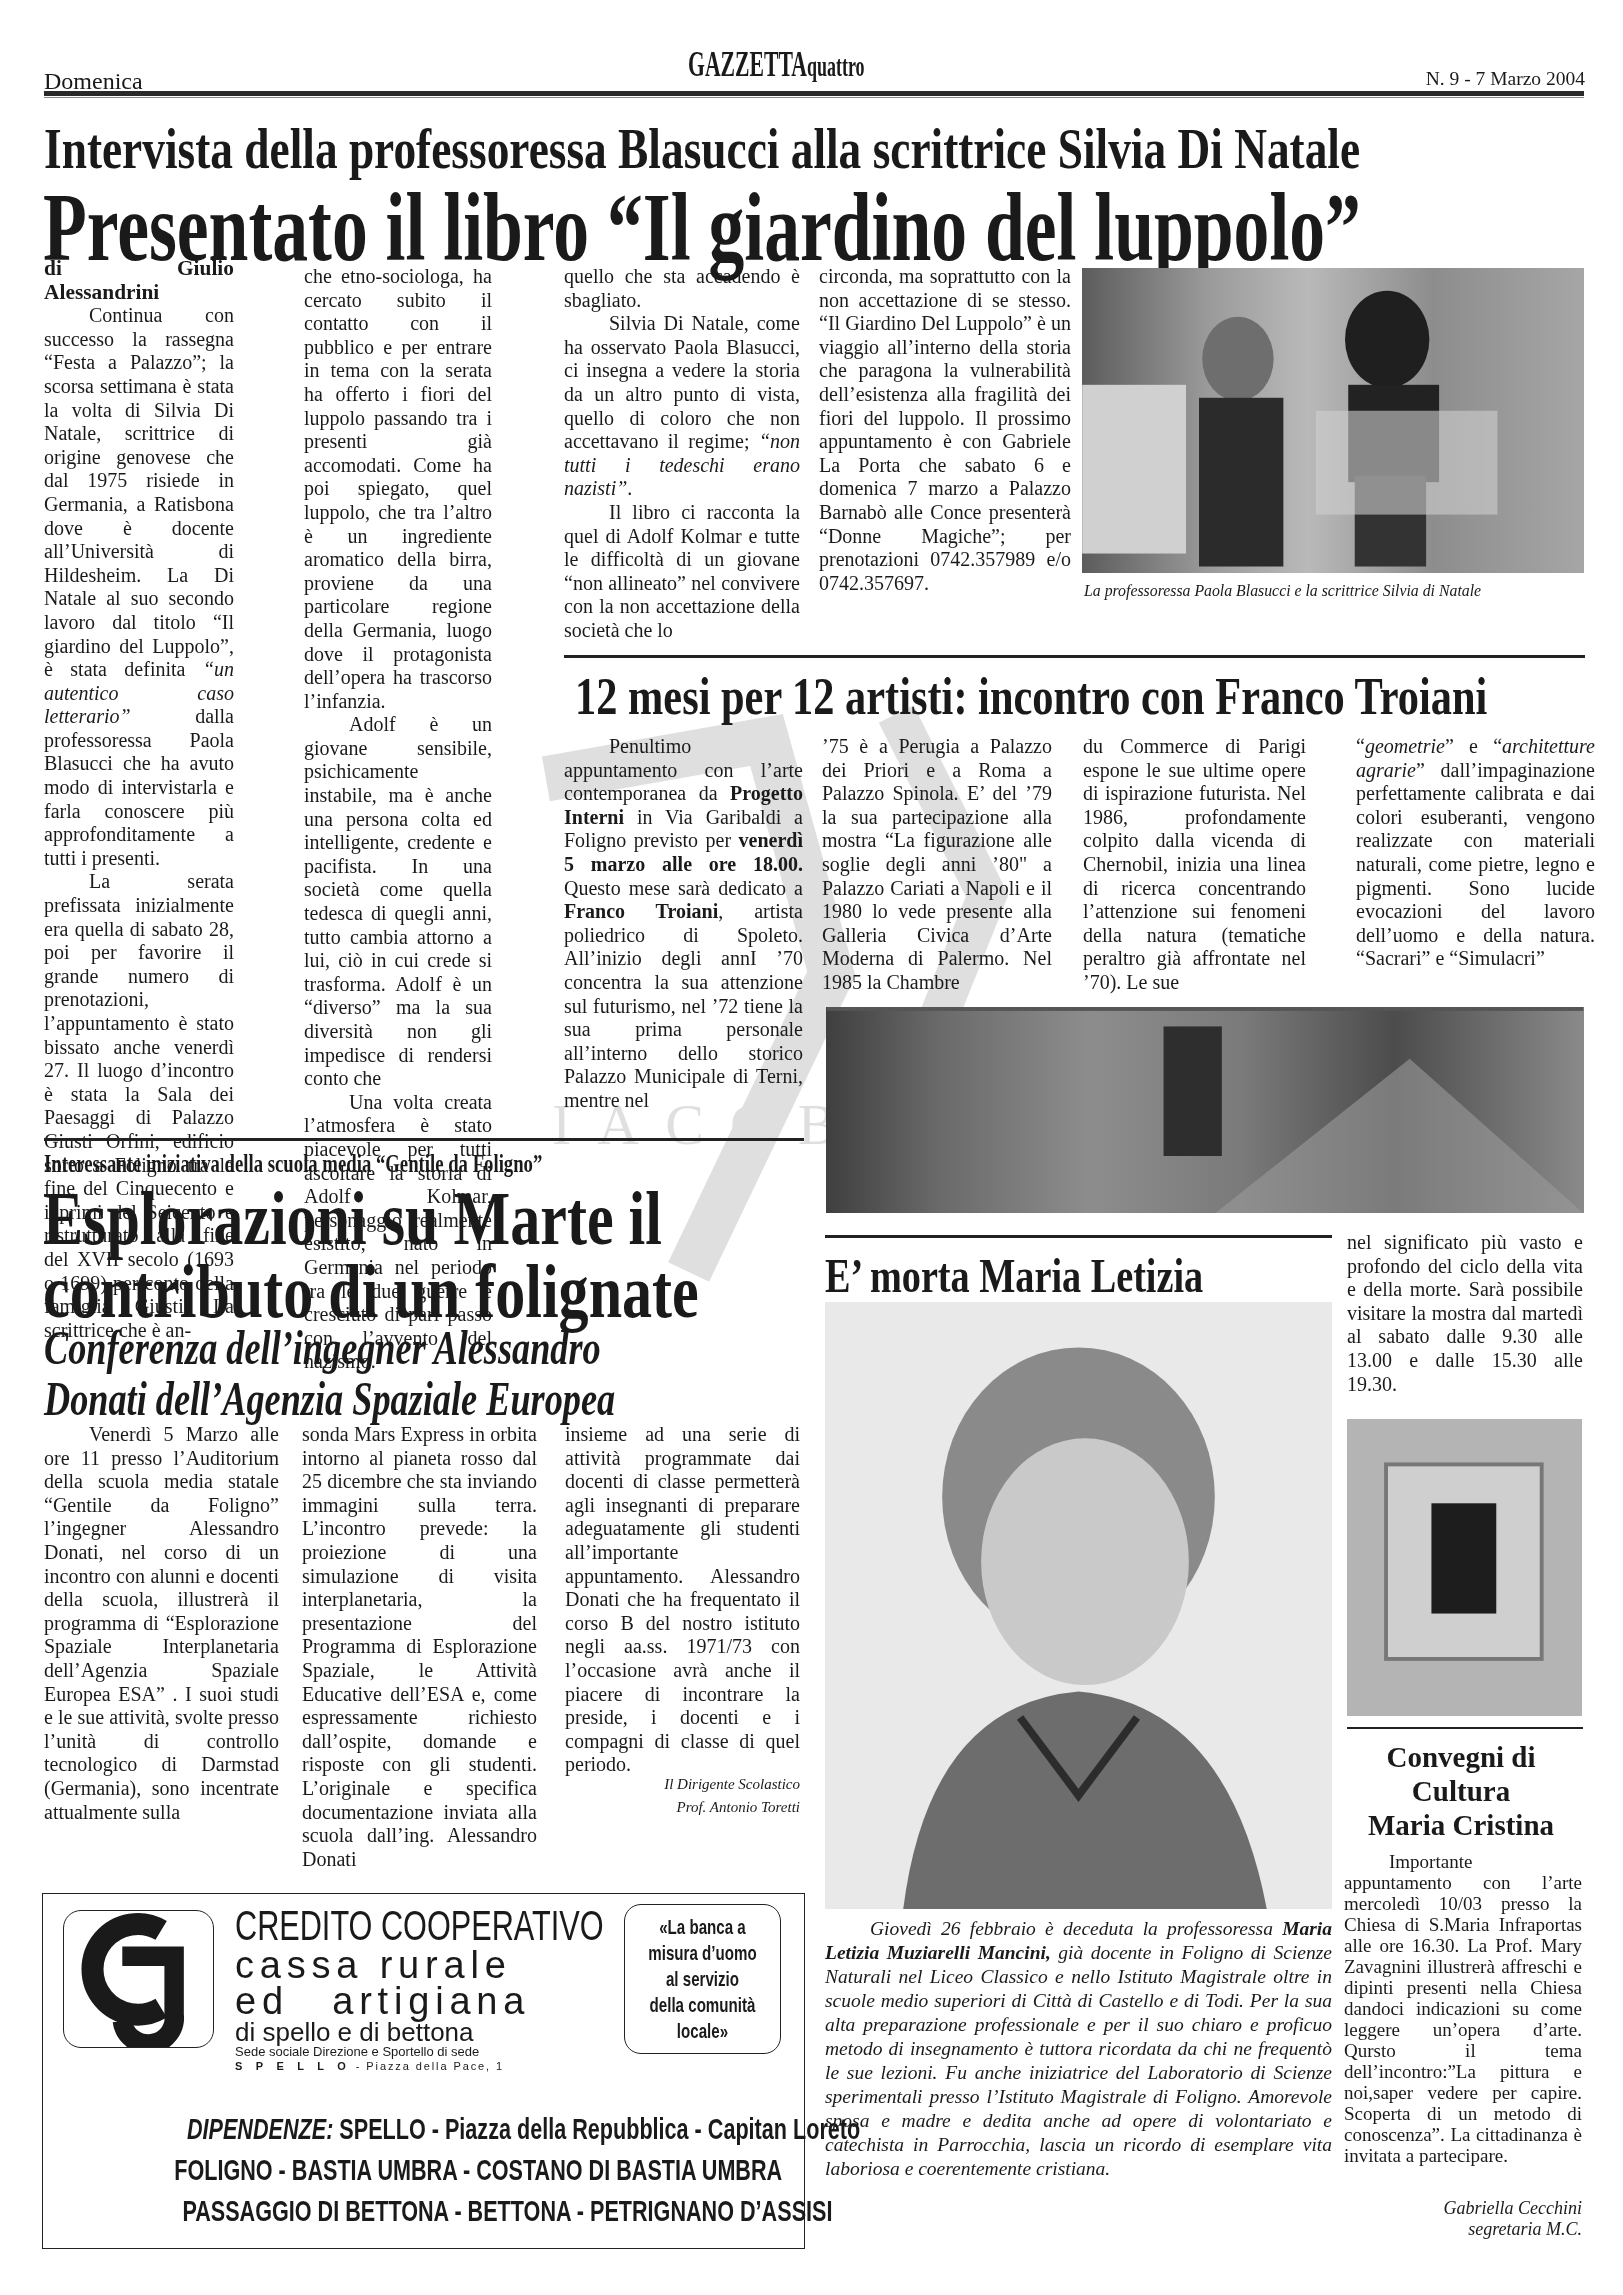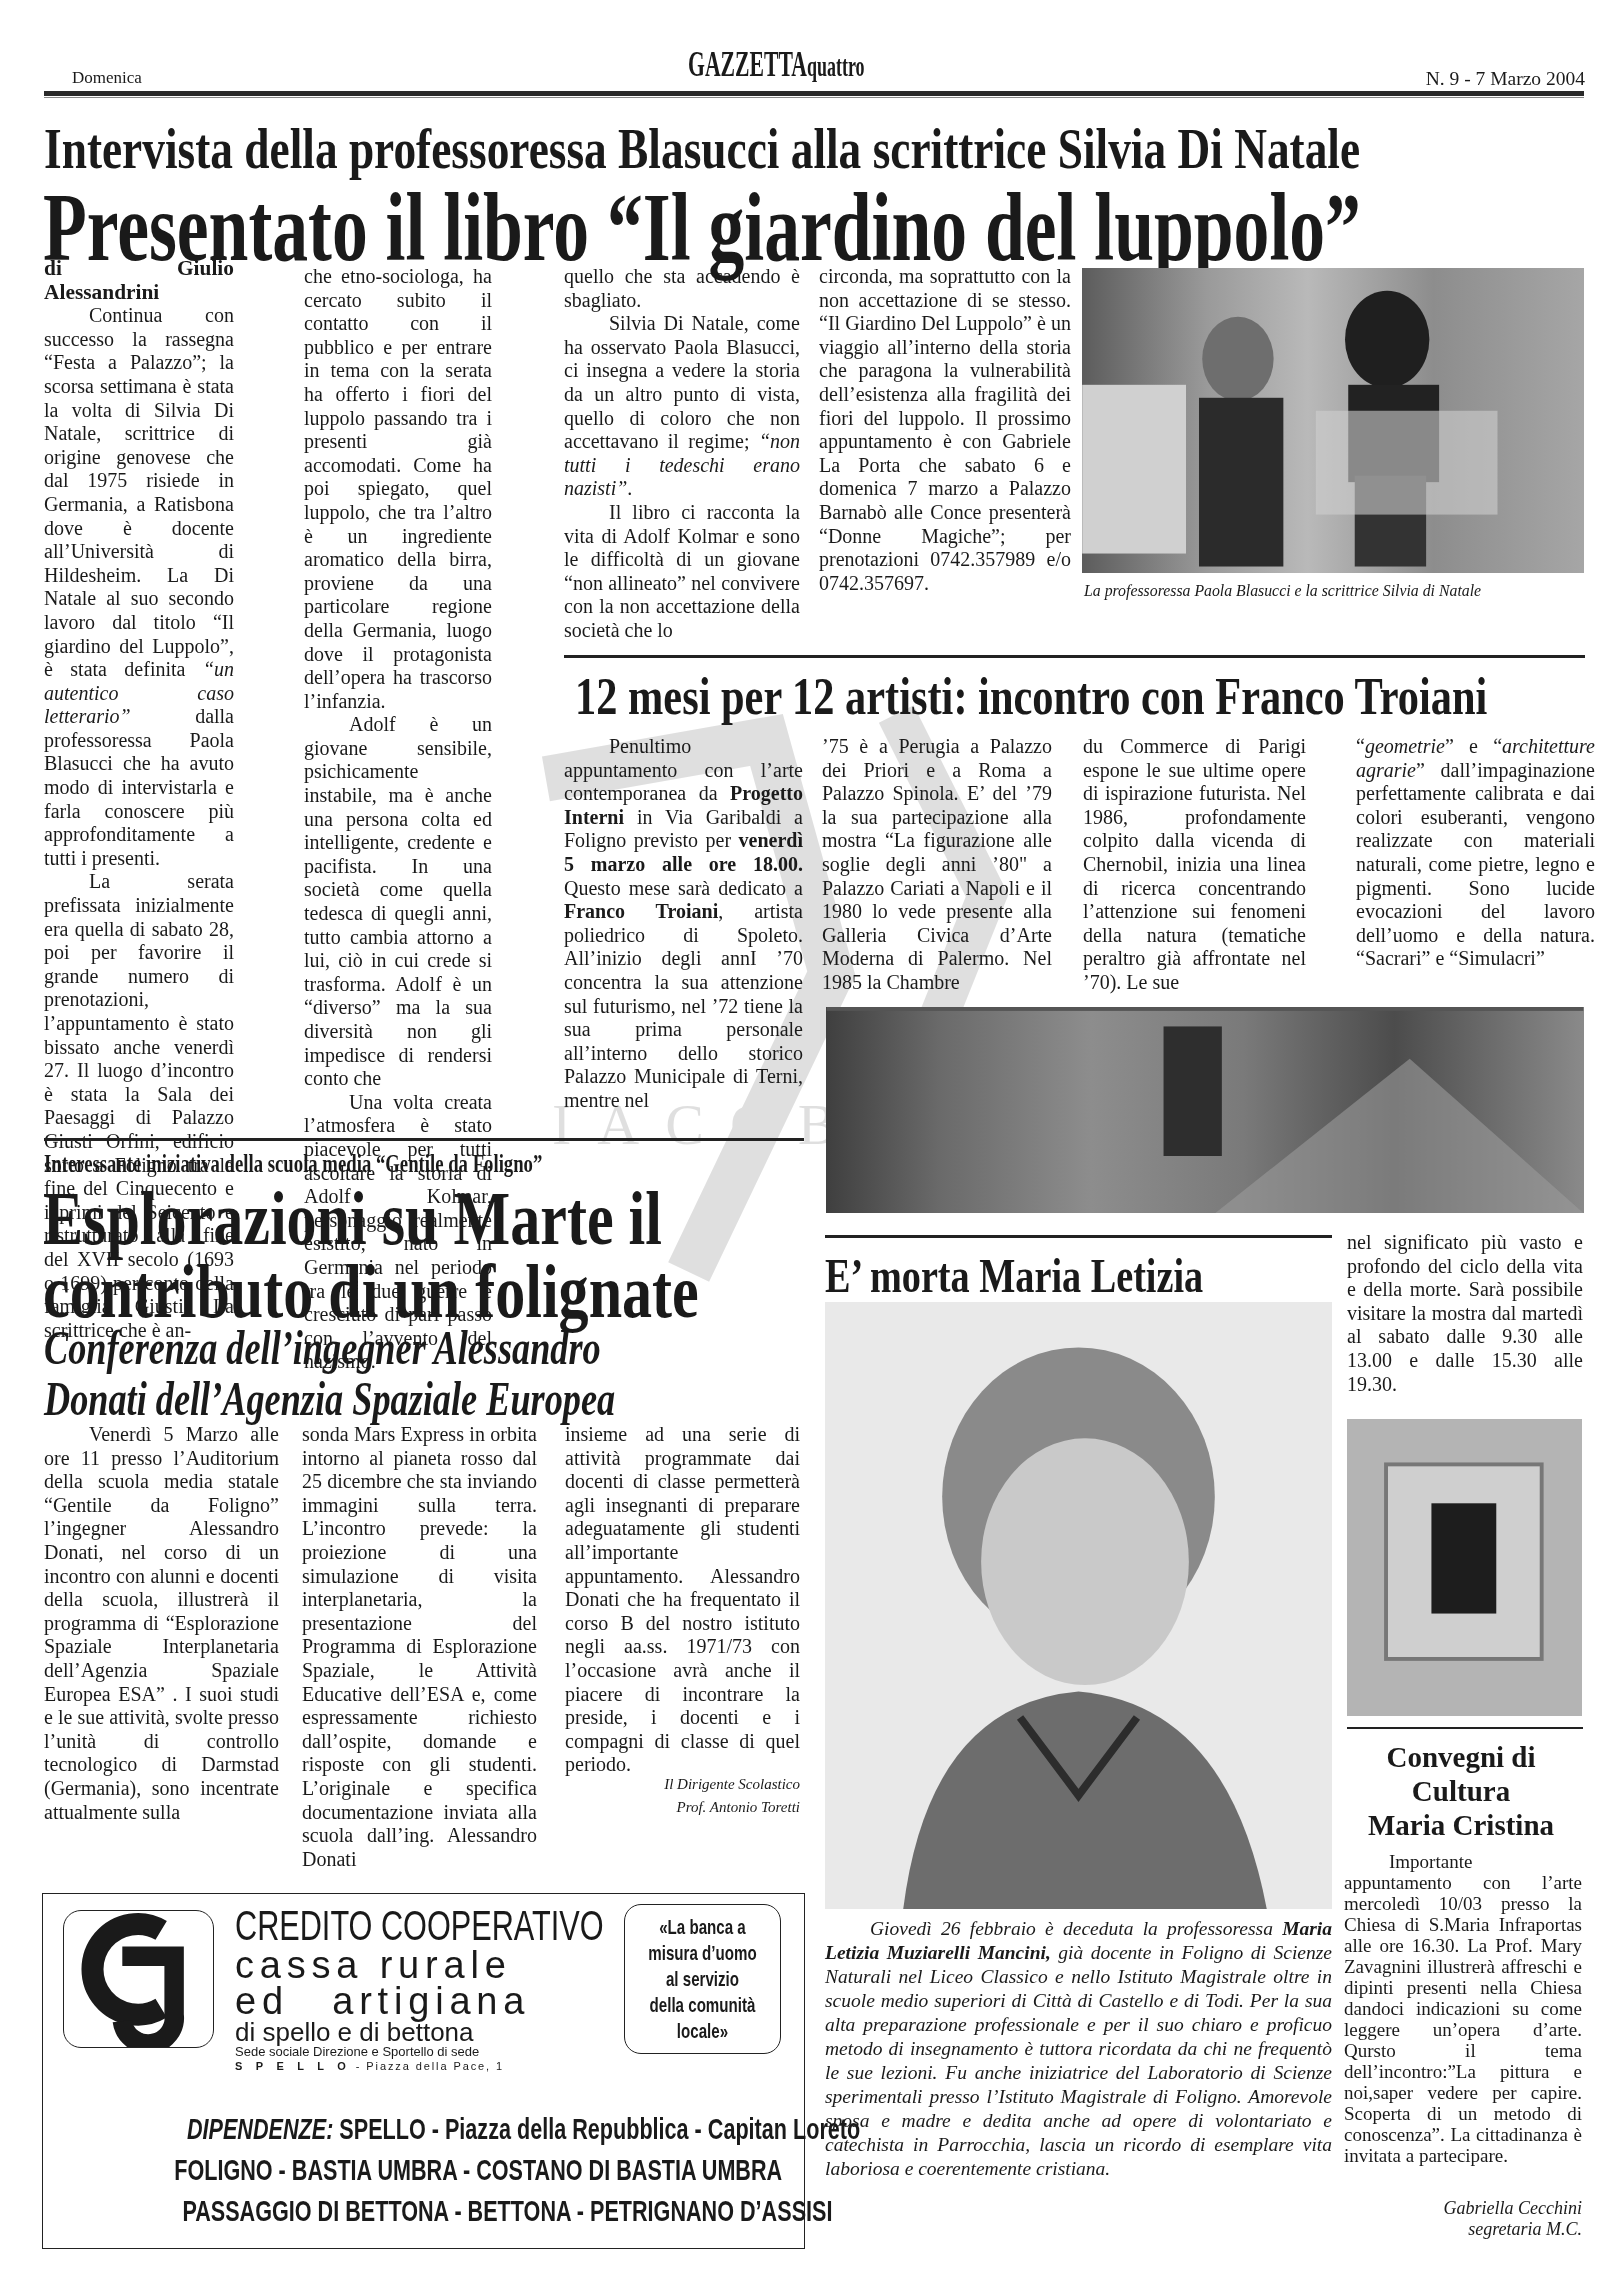--- a/index.html
+++ b/index.html
@@ -1,19 +1,19 @@
 <!DOCTYPE html>
 <html style="font-size:10.4px"><head>
 <meta charset="utf-8">
 <style>
   html,body{margin:0;padding:0;background:#fff;}
   body{width:1623px;height:2295px;position:relative;overflow:hidden;color:#1a1a1a;font-family:"Liberation Serif","DejaVu Serif",serif;}
   .abs{position:absolute;}
   
-  .hdr-left{left:44px;top:68px;font-size:17px;margin-left:28px;}
+  .hdr-left{left:44px;top:68px;font-size:24px;}
   .hdr-center{left:688px;top:45px;font-size:35px;font-weight:bold;transform:scaleX(.62);transform-origin:left top;white-space:nowrap;}
   .hdr-center span.q{font-size:29px;}
   .hdr-right{right:38px;top:68px;font-size:19.5px;}
   .hdr-rule{left:44px;top:91px;width:1540px;height:4.5px;background:#2a2a2a;}
   .hdr-rule2{left:44px;top:97px;width:1540px;height:1.3px;background:#888;}
   .kicker1{left:44px;top:117px;font-size:56px;font-weight:bold;white-space:nowrap;transform:scaleX(.81);transform-origin:left top;}
   .title1{left:43px;top:179px;font-size:97px;font-weight:bold;white-space:nowrap;transform:scaleX(.738);transform-origin:left top;line-height:1;}
   .col{position:absolute;font-size:20px;line-height:23.6px;text-align:justify;hyphens:manual;}
   .col p{margin:0;text-indent:45px;}
   .col p.ni{text-indent:0;}
@@ -65,21 +65,21 @@
   <p>La serata prefissata inizialmente era quella di sabato 28, poi per favorire il grande numero di prenotazioni, l’appuntamento è stato bissato anche venerdì 27. Il luogo d’incontro è stata la Sala dei Paesaggi di Palazzo Giusti Orfini, edificio sorto a Foligno tra la fine del Cinquecento e i primi del Seicento e ristrutturato alla fine del XVII secolo (1693 o 1699) per conto della famiglia Giusti. La scrittrice che è an-</p>
 </div>
 <div class="col" style="left:304px;top:265px;width:188px;">
   <p class="ni">che etno-sociologa, ha cercato subito il contatto con il pubblico e per entrare in tema con la serata ha offerto i fiori del luppolo passando tra i presenti già accomodati. Come ha poi spiegato, quel luppolo, che tra l’altro è un ingrediente aromatico della birra, proviene da una particolare regione della Germania, luogo dove il protagonista dell’opera ha trascorso l’infanzia.</p>
   <p>Adolf è un giovane sensibile, psichicamente instabile, ma è anche una persona colta ed intelligente, credente e pacifista. In una società come quella tedesca di quegli anni, tutto cambia attorno a lui, ciò in cui crede si trasforma. Adolf è un “diverso” ma la sua diversità non gli impedisce di rendersi conto che</p>
   <p>Una volta creata l’atmosfera è stato piacevole per tutti ascoltare la storia di Adolf Kolmar, personaggio realmente esistito, nato in Germania nel periodo tra le due guerre e cresciuto di pari passo con l’avvento del nazismo.</p>
 </div>
 <div class="col" style="left:564px;top:265px;width:236px;">
   <p class="ni">quello che sta accadendo è sbagliato.</p>
   <p><span>Silvia Di Natale, come ha osservato Paola Blasucci, ci insegna a vedere la storia da un altro punto di vista, quello di coloro che non accettavano il regime; </span><em>“non tutti i tedeschi erano nazisti”</em><span>.</span></p>
-  <p>Il libro ci racconta la vita di Adolf Kolmar e sono le difficoltà di un giovane “non allineato” nel convivere con la non accettazione della società che lo</p>
+  <p>Il libro ci racconta la quel di Adolf Kolmar e tutte le difficoltà di un giovane “non allineato” nel convivere con la non accettazione della società che lo</p>
 </div>
 <div class="col" style="left:819px;top:265px;width:252px;">
   <p class="ni">circonda, ma soprattutto con la non accettazione di se stesso. “Il Giardino Del Luppolo” è un viaggio all’interno della storia che paragona la vulnerabilità dell’esistenza alla fragilità dei fiori del luppolo. Il prossimo appuntamento è con Gabriele La Porta che sabato 6 e domenica 7 marzo a Palazzo Barnabò alle Conce presenterà “Donne Magiche”; per prenotazioni 0742.357989 e/o 0742.357697.</p>
 </div>
 
 <div class="photo" style="left:1082px;top:268px;width:502px;height:305px;background:linear-gradient(90deg,#5c5c5c 0%,#9a9a9a 25%,#b9b9b9 45%,#8d8d8d 70%,#a6a6a6 100%);">
   <svg width="502" height="305" viewBox="0 0 773 470">
     <ellipse cx="240" cy="140" rx="55" ry="65" fill="#6e6e6e"></ellipse>
     <rect x="180" y="200" width="130" height="260" fill="#2b2b2b"></rect>
     <ellipse cx="470" cy="110" rx="65" ry="75" fill="#1f1f1f"></ellipse>

